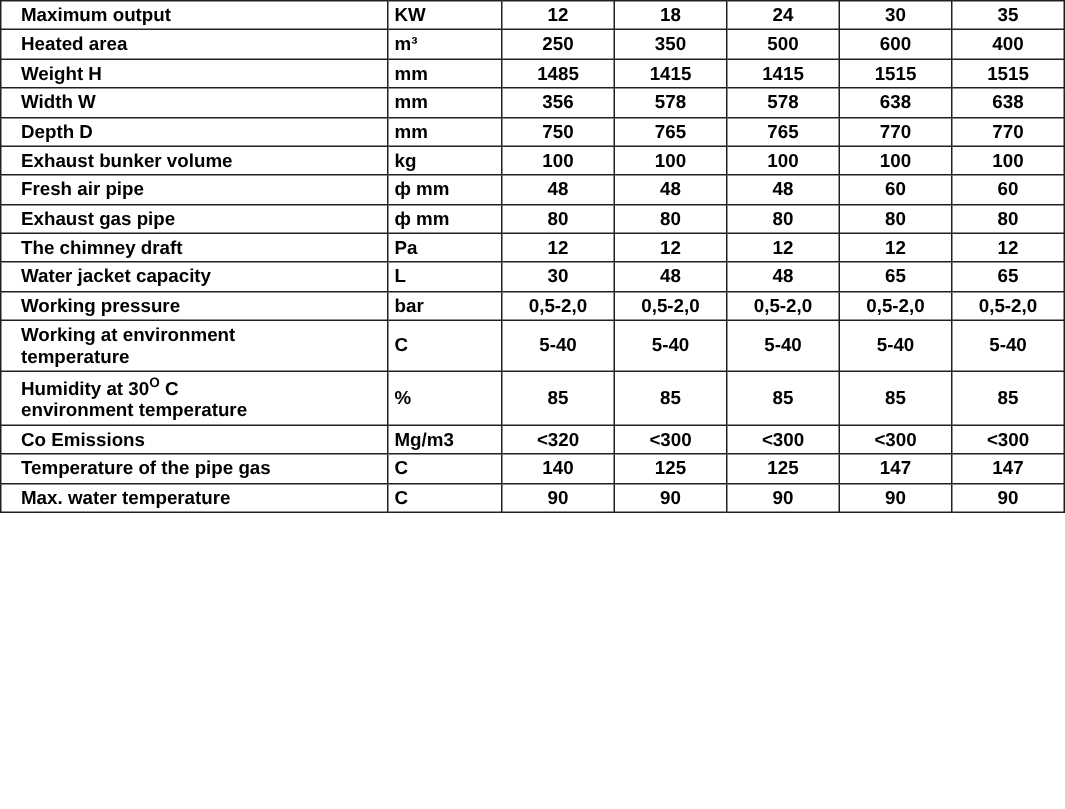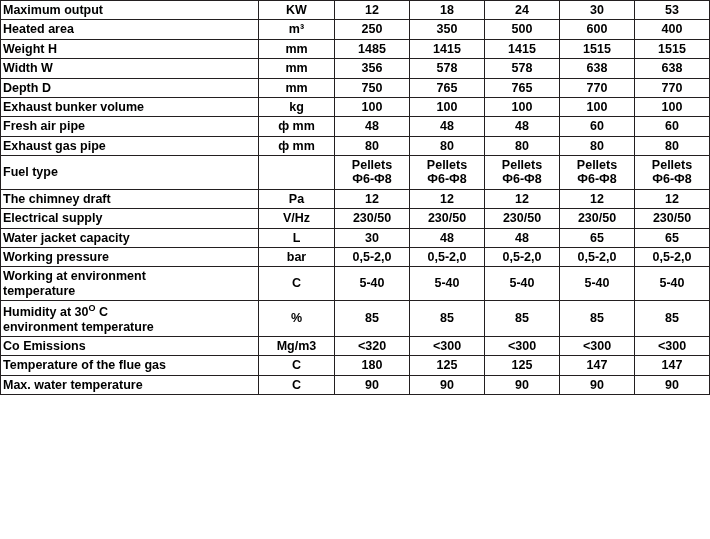--- a/index.html
+++ b/index.html
@@ -23,25 +23,24 @@
     border: 1px solid #231f20;
     font-size: 12.5px;
     font-weight: bold;
     padding: 2px 4px;
     line-height: 1.15;
     vertical-align: middle;
     box-sizing: border-box;
   }
   #spec-table td.label {
     text-align: left;
-    padding-left: 2px;
+    padding-left: 13px;
     width: 258px;
   }
   #spec-table td.unit {
-    text-align: center;
     width: 76px;
   }
   #spec-table td.val {
     text-align: center;
     width: 75px;
   }
   .sup {
     font-size: 9px;
     vertical-align: super;
   }
@@ -54,21 +53,21 @@
 
 <table id="spec-table">
   <tbody>
       <tr>
         <td class="label">Maximum output</td>
         <td class="unit">KW</td>
         <td class="val">12</td>
         <td class="val">18</td>
         <td class="val">24</td>
         <td class="val">30</td>
-        <td class="val">53</td>
+        <td class="val">35</td>
       </tr>
       <tr>
         <td class="label">Heated area</td>
         <td class="unit">m³</td>
         <td class="val">250</td>
         <td class="val">350</td>
         <td class="val">500</td>
         <td class="val">600</td>
         <td class="val">400</td>
       </tr>
@@ -120,45 +119,27 @@
       <tr>
         <td class="label">Exhaust gas pipe</td>
         <td class="unit">ф mm</td>
         <td class="val">80</td>
         <td class="val">80</td>
         <td class="val">80</td>
         <td class="val">80</td>
         <td class="val">80</td>
       </tr>
       <tr>
-        <td class="label">Fuel type</td>
-        <td class="unit"></td>
-        <td class="val two-line">Pellets<br>Ф6-Ф8</td>
-        <td class="val two-line">Pellets<br>Ф6-Ф8</td>
-        <td class="val two-line">Pellets<br>Ф6-Ф8</td>
-        <td class="val two-line">Pellets<br>Ф6-Ф8</td>
-        <td class="val two-line">Pellets<br>Ф6-Ф8</td>
-      </tr>
-      <tr>
         <td class="label">The chimney draft</td>
         <td class="unit">Pa</td>
         <td class="val">12</td>
         <td class="val">12</td>
         <td class="val">12</td>
         <td class="val">12</td>
         <td class="val">12</td>
-      </tr>
-      <tr>
-        <td class="label">Electrical supply</td>
-        <td class="unit">V/Hz</td>
-        <td class="val">230/50</td>
-        <td class="val">230/50</td>
-        <td class="val">230/50</td>
-        <td class="val">230/50</td>
-        <td class="val">230/50</td>
       </tr>
       <tr>
         <td class="label">Water jacket capacity</td>
         <td class="unit">L</td>
         <td class="val">30</td>
         <td class="val">48</td>
         <td class="val">48</td>
         <td class="val">65</td>
         <td class="val">65</td>
       </tr>
@@ -192,23 +173,23 @@
       <tr>
         <td class="label">Co Emissions</td>
         <td class="unit">Mg/m3</td>
         <td class="val">&lt;320</td>
         <td class="val">&lt;300</td>
         <td class="val">&lt;300</td>
         <td class="val">&lt;300</td>
         <td class="val">&lt;300</td>
       </tr>
       <tr>
-        <td class="label">Temperature of the flue gas</td>
+        <td class="label">Temperature of the pipe gas</td>
         <td class="unit">C</td>
-        <td class="val">180</td>
+        <td class="val">140</td>
         <td class="val">125</td>
         <td class="val">125</td>
         <td class="val">147</td>
         <td class="val">147</td>
       </tr>
       <tr>
         <td class="label">Max. water temperature</td>
         <td class="unit">C</td>
         <td class="val">90</td>
         <td class="val">90</td>

